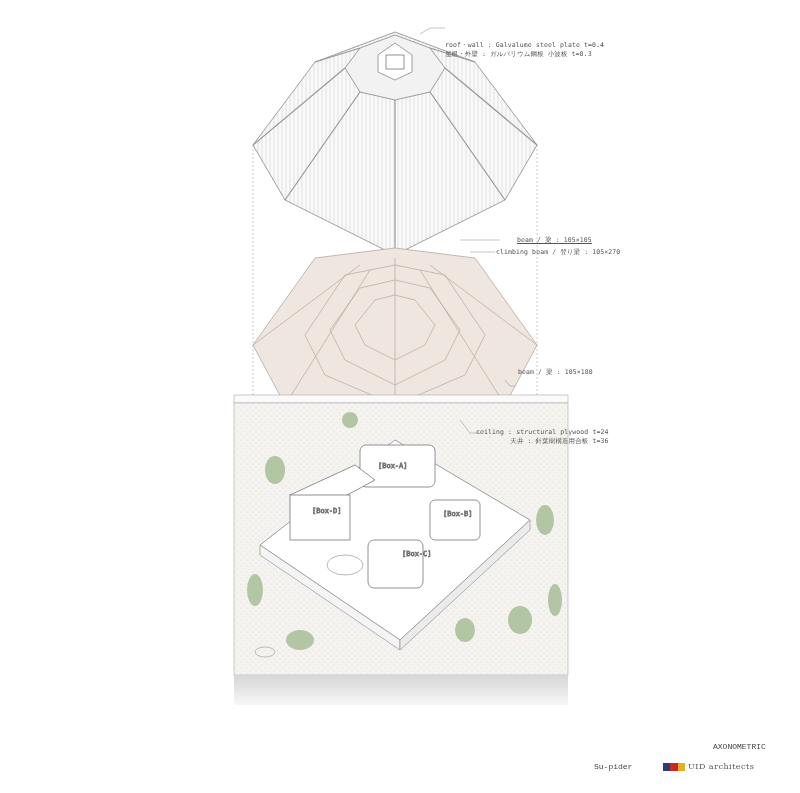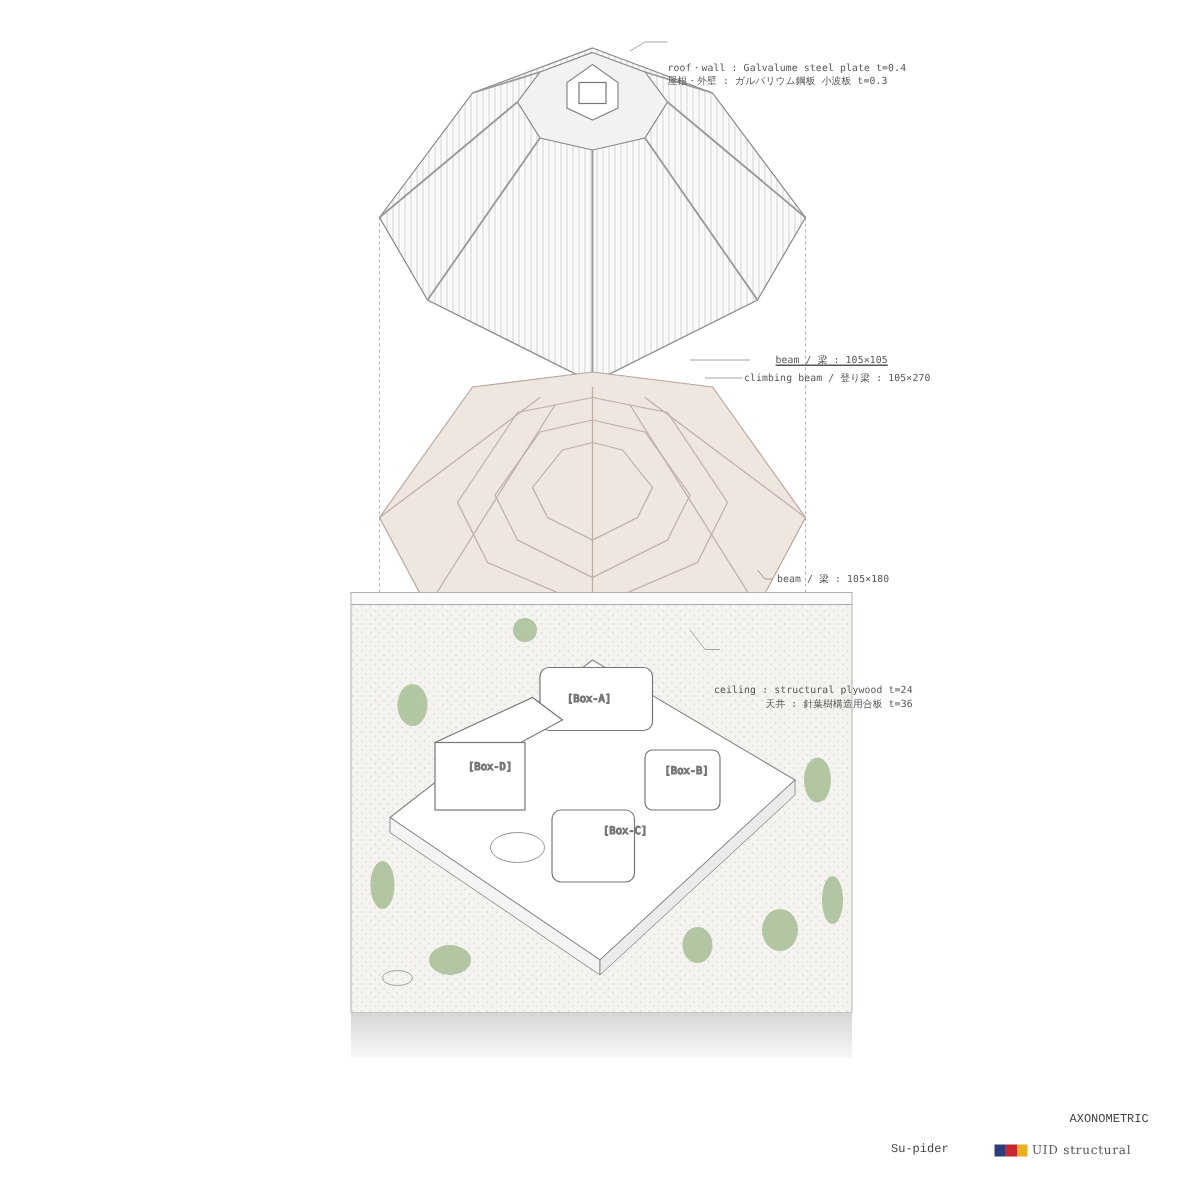--- a/index.html
+++ b/index.html
@@ -127,28 +127,28 @@
 <div class="label" style="left:445px; top:41px;">
   <div>roof・wall : Galvalume steel plate t=0.4</div>
   <div>屋根・外壁 : ガルバリウム鋼板 小波板 t=0.3</div>
 </div>
 <div class="label" style="left:517px; top:236px;text-decoration:underline;">
   <div>beam / 梁 : 105×105</div>
 </div>
 <div class="label" style="left:464px; top:248px;margin-left:32px;">
   <div>climbing beam / 登り梁 : 105×270</div>
 </div>
-<div class="label" style="left:518px; top:382px;">
+<div class="label" style="left:518px; top:368px;">
   <div>beam / 梁 : 105×180</div>
 </div>
-<div class="label label-right" style="left:476px; top:428px;margin-top:28px;">
+<div class="label label-right" style="left:476px; top:428px;">
   <div>ceiling : structural plywood t=24</div>
   <div>天井 : 針葉樹構造用合板 t=36</div>
 </div>
 
 <div id="axon-title">AXONOMETRIC</div>
 <div id="project-name">Su-pider</div>
 <div id="firm-logo">
   <span style="background: rgb(42, 61, 122);"></span>
   <span style="background: rgb(200, 40, 45);"></span>
   <span style="background: rgb(232, 176, 32);"></span>
 </div>
-<div id="firm-name">UID structural</div>
+<div id="firm-name">UID architects</div>
 
 </body></html>

